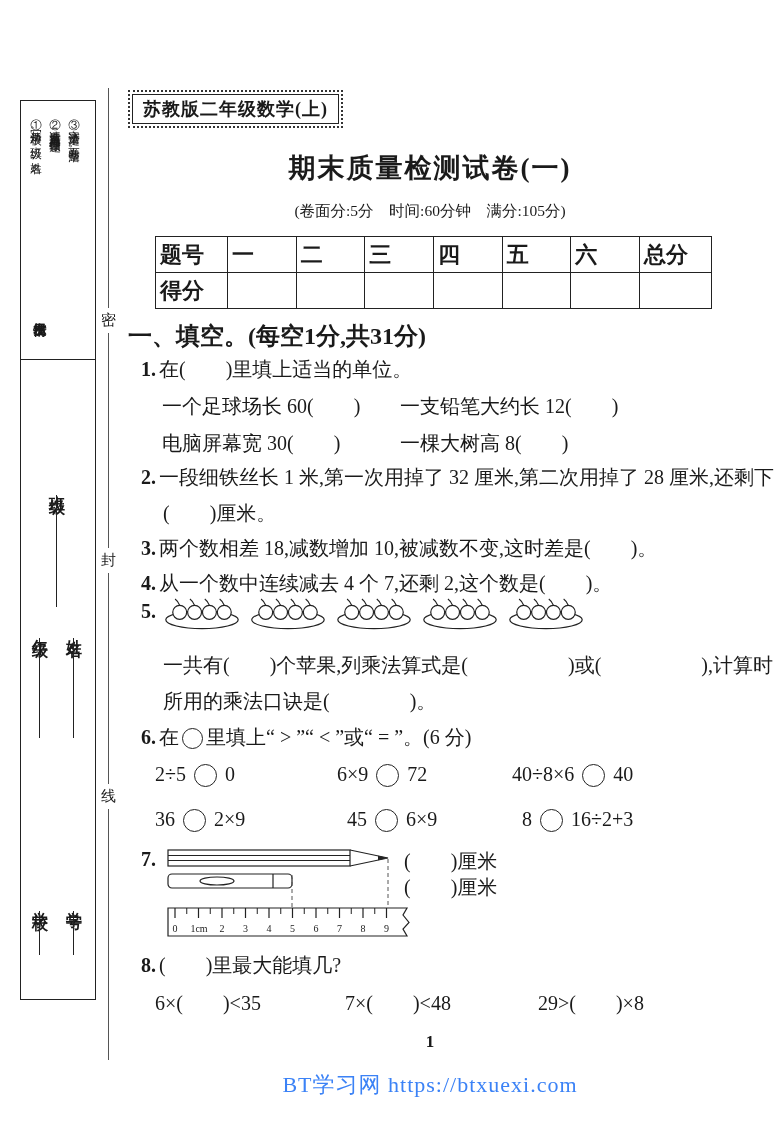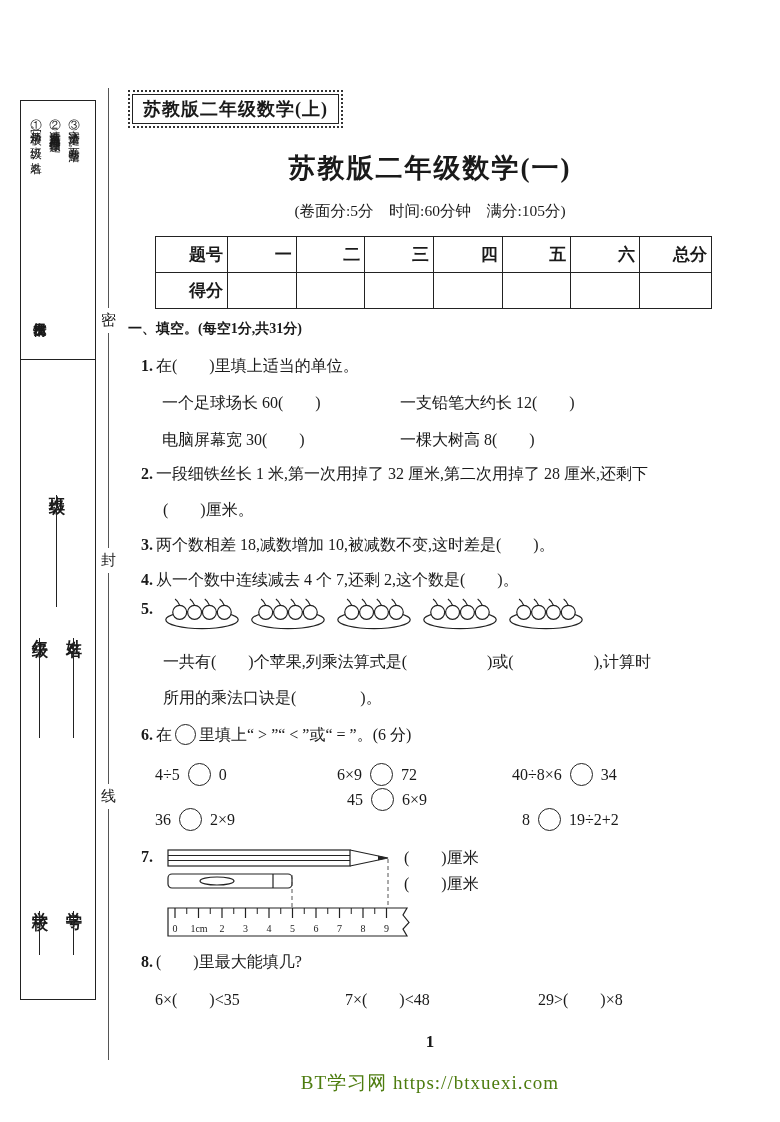--- a/index.html
+++ b/index.html
@@ -32,38 +32,38 @@
   .badge { left:128px; top:90px; display:inline-block; border:2px dotted #333; padding:2px; }
   .badge-inner { border:1.5px solid #222; padding:2px 10px; font-weight:700; font-size:18px; letter-spacing:1px; }
   .title { left:130px; top:150px; width:600px; text-align:center;
     font-size:27px; font-weight:700; letter-spacing:2px; }
   .meta { left:130px; top:201px; width:600px; text-align:center; font-size:15.5px; }
 
   
   .score-table { left:155px; top:236px; }
   .score-table table { border-collapse:collapse; width:557px; }
   .score-table th,.score-table td { border:1.2px solid #222; height:36px;
-    text-align:right; font-size:17px; font-weight:700; padding:0 4px; }
+    text-align:left; font-size:22px; font-weight:700; padding:0 4px; }
   .score-table .c-first { width:72px; } .score-table .c-last { width:72px; }
 
   
-  .q { position:absolute; white-space:nowrap; font-size:16px; }
+  .q { position:absolute; white-space:nowrap; font-size:20px; }
   .qno { font-weight:700; margin-right:3px; }
-  .sec-head { font-size:14px; font-weight:700; }
+  .sec-head { font-size:24px; font-weight:700; }
   .cmp-circle { display:inline-block; width:23px; height:23px; border:1.4px solid #222;
     border-radius:50%; vertical-align:-6px; margin:0 8px; background:#fff; }
   .cmp-circle.inline { width:21px; height:21px; margin:0 3px; vertical-align:-5px; }
   .plates { display:inline-flex; gap:8px; }
 
   svg text { font-family:"Liberation Serif","DejaVu Serif",serif; font-size:10px; fill:#222; }
 
   
   .pagenum { left:130px; top:1032px; width:600px; text-align:center; font-size:17px; font-weight:700; }
   .watermark { left:130px; top:1070px; width:600px; text-align:center;
-    font-size:19px; color:#4d7c0f; letter-spacing:1px; }
+    font-size:22px; color:#3b82f6; letter-spacing:1px; }
 </style>
 </head>
 <body>
 
 <div class="page">
 
   <svg width="0" height="0" style="position:absolute" aria-hidden="true">
     <defs>
       <g id="plate-def" stroke="#222" fill="none" stroke-width="1.3">
         <ellipse cx="42" cy="32" rx="39" ry="9.5"></ellipse>
@@ -112,21 +112,21 @@
   </div>
 
   <div class="abs seal-line"></div>
   <div class="abs sealchar" style="top:308px;">密</div>
   <div class="abs sealchar" style="top:548px;">封</div>
   <div class="abs sealchar" style="top:784px;">线</div>
 
   <div class="abs badge">
     <div class="badge-inner">苏教版二年级数学(上)</div>
   </div>
-  <div class="abs title">苏教版二年级数学(一)</div>
+  <div class="abs title">期末质量检测试卷(一)</div>
   <div class="abs meta">(卷面分:5分　时间:60分钟　满分:105分)</div>
 
   <div class="abs score-table">
     <table>
       <tbody>
           <tr>
         <th class="c-first">题号</th>
         <th>一</th>
         <th>二</th>
         <th>三</th>
@@ -192,36 +192,36 @@
         <use href="#plate-def"></use>
       </svg>
   </div>
   <div class="q" style="left:163px;top:652px;">一共有(　　)个苹果,列乘法算式是(　　　　　)或(　　　　　),计算时</div>
   <div class="q" style="left:163px;top:688px;">所用的乘法口诀是(　　　　)。</div>
 
   <div class="q" style="left:141px;top:724px;">
     <span class="qno">6.</span><span>在</span><span class="cmp-circle inline"></span><span>里填上“ &gt; ”“ &lt; ”或“ = ”。(6 分)</span>
   </div>
   <div class="q" style="left:155px;top:763px;">
-    <span>4÷5</span><span class="cmp-circle"></span><span>0</span>
+    <span>2÷5</span><span class="cmp-circle"></span><span>0</span>
   </div>
   <div class="q" style="left:337px;top:763px;">
     <span>6×9</span><span class="cmp-circle"></span><span>72</span>
   </div>
   <div class="q" style="left:512px;top:763px;">
-    <span>40÷8×6</span><span class="cmp-circle"></span><span>34</span>
+    <span>40÷8×6</span><span class="cmp-circle"></span><span>40</span>
   </div>
   <div class="q" style="left:155px;top:808px;">
     <span>36</span><span class="cmp-circle"></span><span>2×9</span>
   </div>
-  <div class="q" style="left:347px;top:788px;">
+  <div class="q" style="left:347px;top:808px;">
     <span>45</span><span class="cmp-circle"></span><span>6×9</span>
   </div>
   <div class="q" style="left:522px;top:808px;">
-    <span>8</span><span class="cmp-circle"></span><span>19÷2+2</span>
+    <span>8</span><span class="cmp-circle"></span><span>16÷2+3</span>
   </div>
 
   <div class="abs" style="left:141px;top:846px;width:570px;height:96px;">
     <span class="q qno" style="left:0;top:2px;">7.</span>
     <svg class="abs" style="left:24px;top:0;" width="250" height="92" viewBox="0 0 250 92">
       <g stroke="#222" fill="none" stroke-width="1.2">
         <rect x="3" y="4" width="182" height="16" fill="#fff"></rect>
         <path d="M3 9.5 H185 M3 14.5 H185"></path>
         <path d="M185 4 L223 12 L185 20"></path>
         <path d="M213 9.7 L223 12 L213 14.3 Z" fill="#222" stroke="none"></path>

